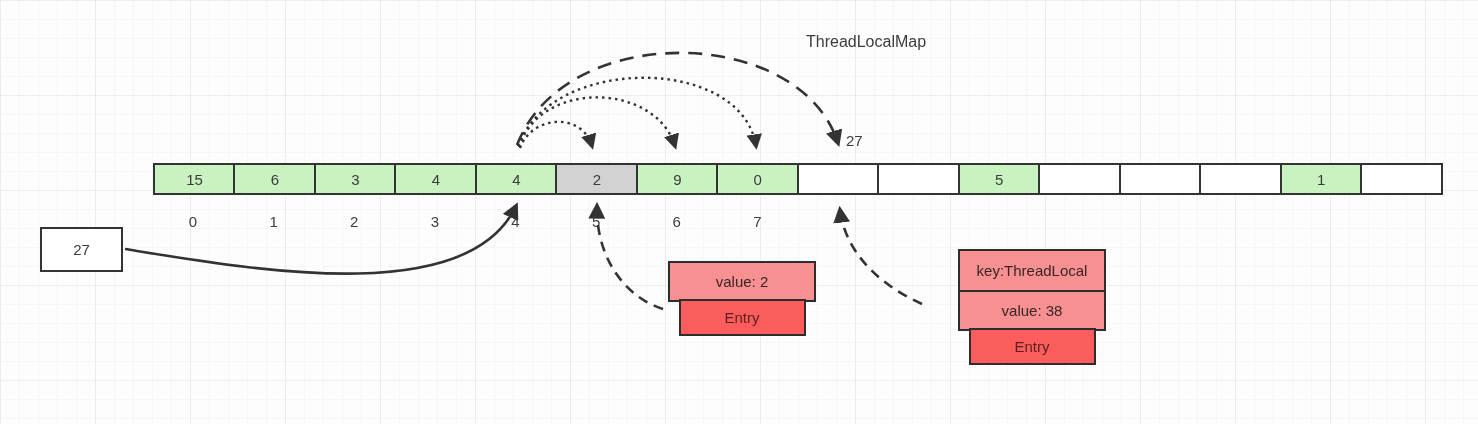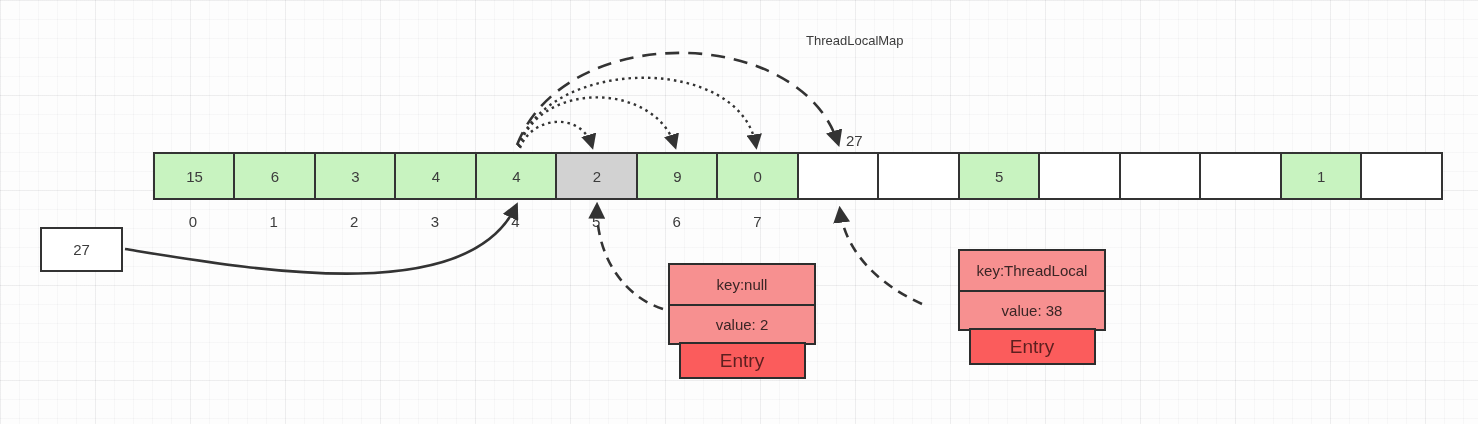--- a/index.html
+++ b/index.html
@@ -8,25 +8,25 @@
     position:relative;width:1478px;height:424px;overflow:hidden;
     background-color:#fdfdfd;
     background-image:
       linear-gradient(to right, rgba(80,80,90,0.055) 1px, transparent 1px),
       linear-gradient(to bottom, rgba(80,80,90,0.055) 1px, transparent 1px),
       linear-gradient(to right, rgba(80,80,90,0.035) 1px, transparent 1px),
       linear-gradient(to bottom, rgba(80,80,90,0.035) 1px, transparent 1px);
     background-size:95px 95px,95px 95px,19px 19px,19px 19px;
   }
   .title{
-    position:absolute;left:806px;top:33px;font-size:13px;color:var(--text,#3c3c3c);
+    position:absolute;left:806px;top:33px;font-size:16px;color:var(--text,#3c3c3c);
   }
   
   .array{
-    position:absolute;left:153px;top:152px;width:1290px;height:48px;
+    position:absolute;left:153px;top:163px;width:1290px;height:32px;
     display:flex;z-index:2;
   }
   .cell{
     flex:1;border:2.5px solid var(--cell-border,#333);
     display:flex;align-items:center;justify-content:center;
     font-size:15px;color:var(--text,#3c3c3c);background:#fff;
   }
   .cell + .cell{margin-left:-2.5px;}
   .cell.green{background:var(--cell-green,#c8f3c0);}
   .cell.gray{background:var(--cell-gray,#d2d2d2);}
@@ -53,21 +53,21 @@
     display:flex;align-items:center;justify-content:center;
     font-size:15px;color:var(--entry-kv-text,#3a2525);
   }
   .entry .row.key{height:43px;}
   .entry .row.val{height:41px;margin-top:-2.5px;}
   .entry .footer{
     box-sizing:border-box;width:127px;height:37px;margin:-2.5px auto 0;
     border:2.5px solid var(--entry-border,#2d2d2d);
     background:var(--entry-strong,#fb5c5c);
     display:flex;align-items:center;justify-content:center;
-    font-size:19px;color:var(--entry-text,#5c1f1f);
+    font-size:15px;color:var(--entry-text,#5c1f1f);
   }
   .entry.left{left:668px;top:263px;}
   .entry.right{left:925px;top:249px;padding-left:33px;}
   
   .arrows{position:absolute;left:0;top:0;z-index:4;pointer-events:none;}
   .apath{fill:none;stroke:var(--arrow,#333);}
   .apath.dotted{stroke-width:2.4;stroke-dasharray:2.5 4;}
   .apath.dashed{stroke-width:2.6;stroke-dasharray:14 9;}
   .apath.dashed-sm{stroke-width:2.6;stroke-dasharray:10 7;}
   .apath.solid{stroke-width:2.6;}
@@ -110,21 +110,20 @@
       <div class="idx" style="left: 717.375px;">7</div>
     </div>
 
   <div class="probe-label">27</div>
 
   <div class="src-box">
     <span>27</span>
   </div>
 
   <div class="entry left">
-    <div class="row key">key:null</div>
     <div class="row val">value: 2</div>
     <div class="footer">Entry</div>
   </div>
 
   <div class="entry right">
     <div class="row key">key:ThreadLocal</div>
     <div class="row val">value: 38</div>
     <div class="footer">Entry</div>
   </div>
 

